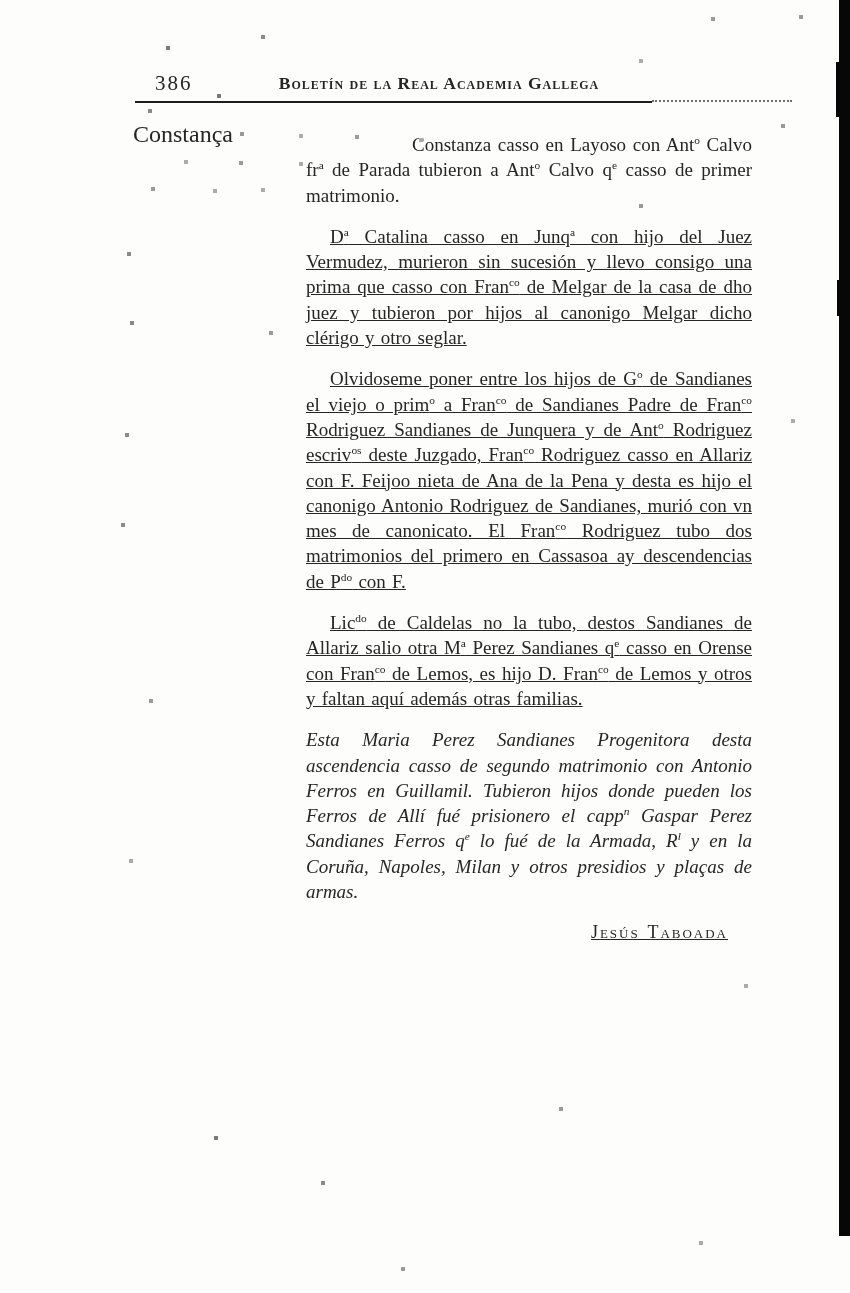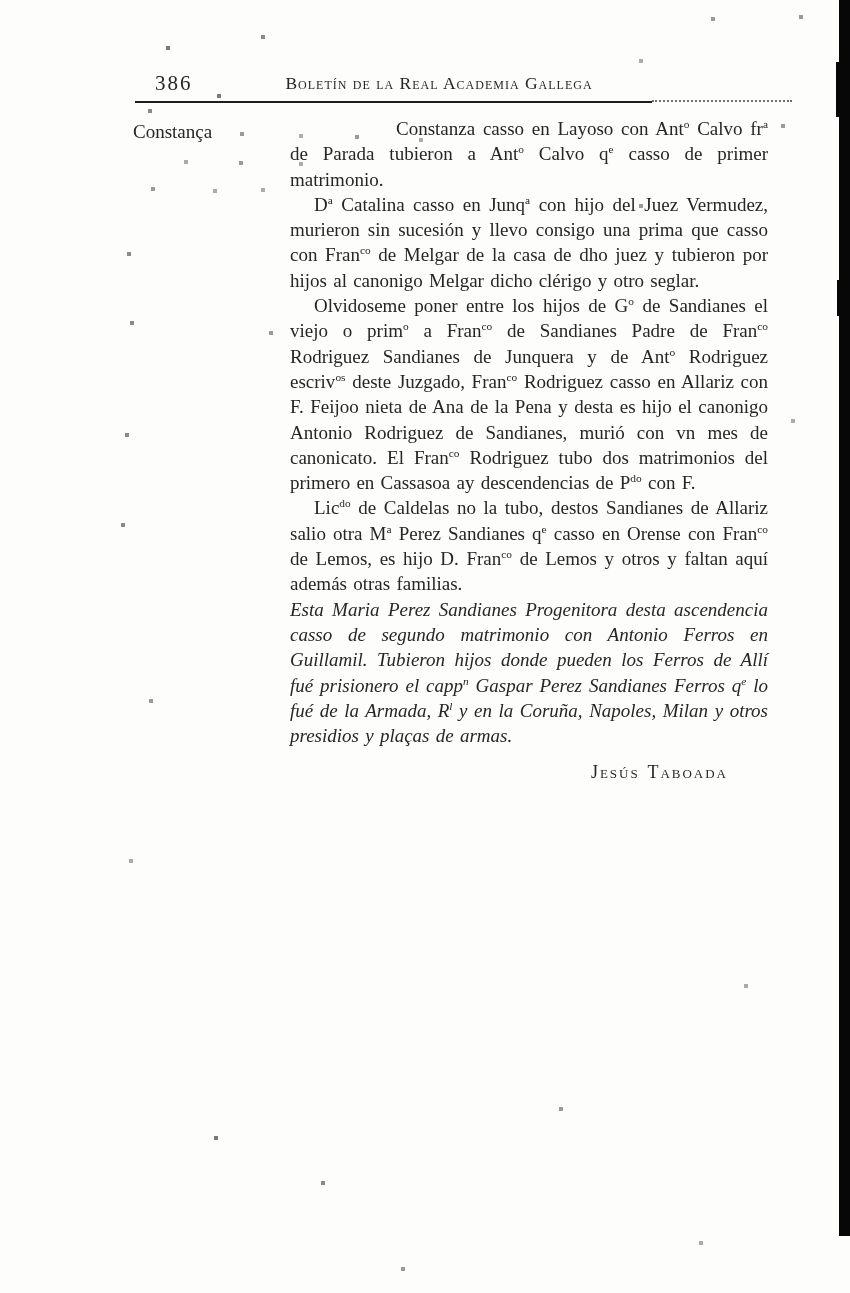--- a/index.html
+++ b/index.html
@@ -19,21 +19,21 @@
     left: 155px; top: 71px;
     font-size: 21px;
     letter-spacing: 2px;
   }
   .journal {
     position: absolute;
     left: 239px; top: 73px;
     width: 400px;
     text-align: center;
     font-variant: small-caps;
-    font-weight: normal;
+    font-weight: bold;
     font-size: 17.5px;
     letter-spacing: 1px;
     white-space: nowrap;
   }
   .rule-solid {
     position: absolute;
     left: 135px; top: 101px;
     width: 517px; height: 2px;
     background: var(--rule, #1e1e1e);
   }
@@ -42,46 +42,47 @@
     left: 652px; top: 100px;
     width: 140px; height: 0;
     border-top: 2px dotted #4a4a4a;
     opacity: .8;
   }
 
   
   .margin-note {
     position: absolute;
     left: 133px; top: 121px;
-    font-size: 19px;
+    font-size: 24px;
   }
 
   
   .text-col {
     position: absolute;
     left: 290px; top: 116px;
     width: 478px;
     text-align: justify;
     font-size: 19px;
     line-height: 25.3px;
     word-spacing: 1.5px;
   }
-  .text-col p { margin: 0; }
+  .text-col p { margin: 16px; }
   .para-first  { text-indent: 106px; }
-  .para-indent { text-indent: 24px; }
+  .para-indent { text-indent: 24px; text-decoration: underline; }
   .para-flush  { text-indent: 0; font-style: italic; }
   sup { font-size: 0.6em; line-height: 0; }
 
   .signature {
     margin-top: 12px;
     text-align: right;
     padding-right: 40px;
     font-variant: small-caps;
     font-size: 18px;
     letter-spacing: 2px;
+    text-decoration: underline;
   }
 
   
   .scan-strip {
     position: absolute;
     left: 839px; top: 0;
     width: 11px; height: 1236px;
     background: var(--edge, #070707);
   }
   .scan-strip::before {

